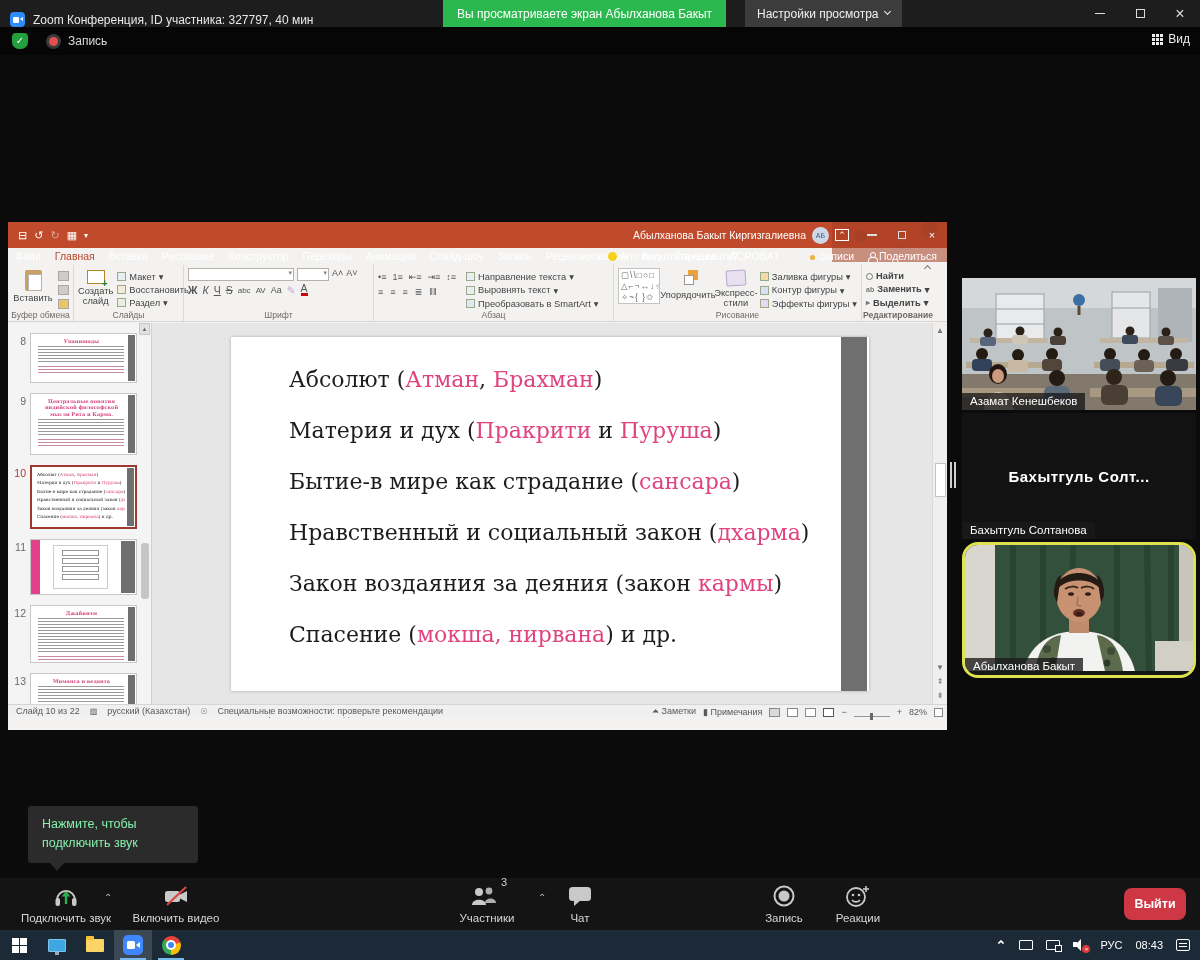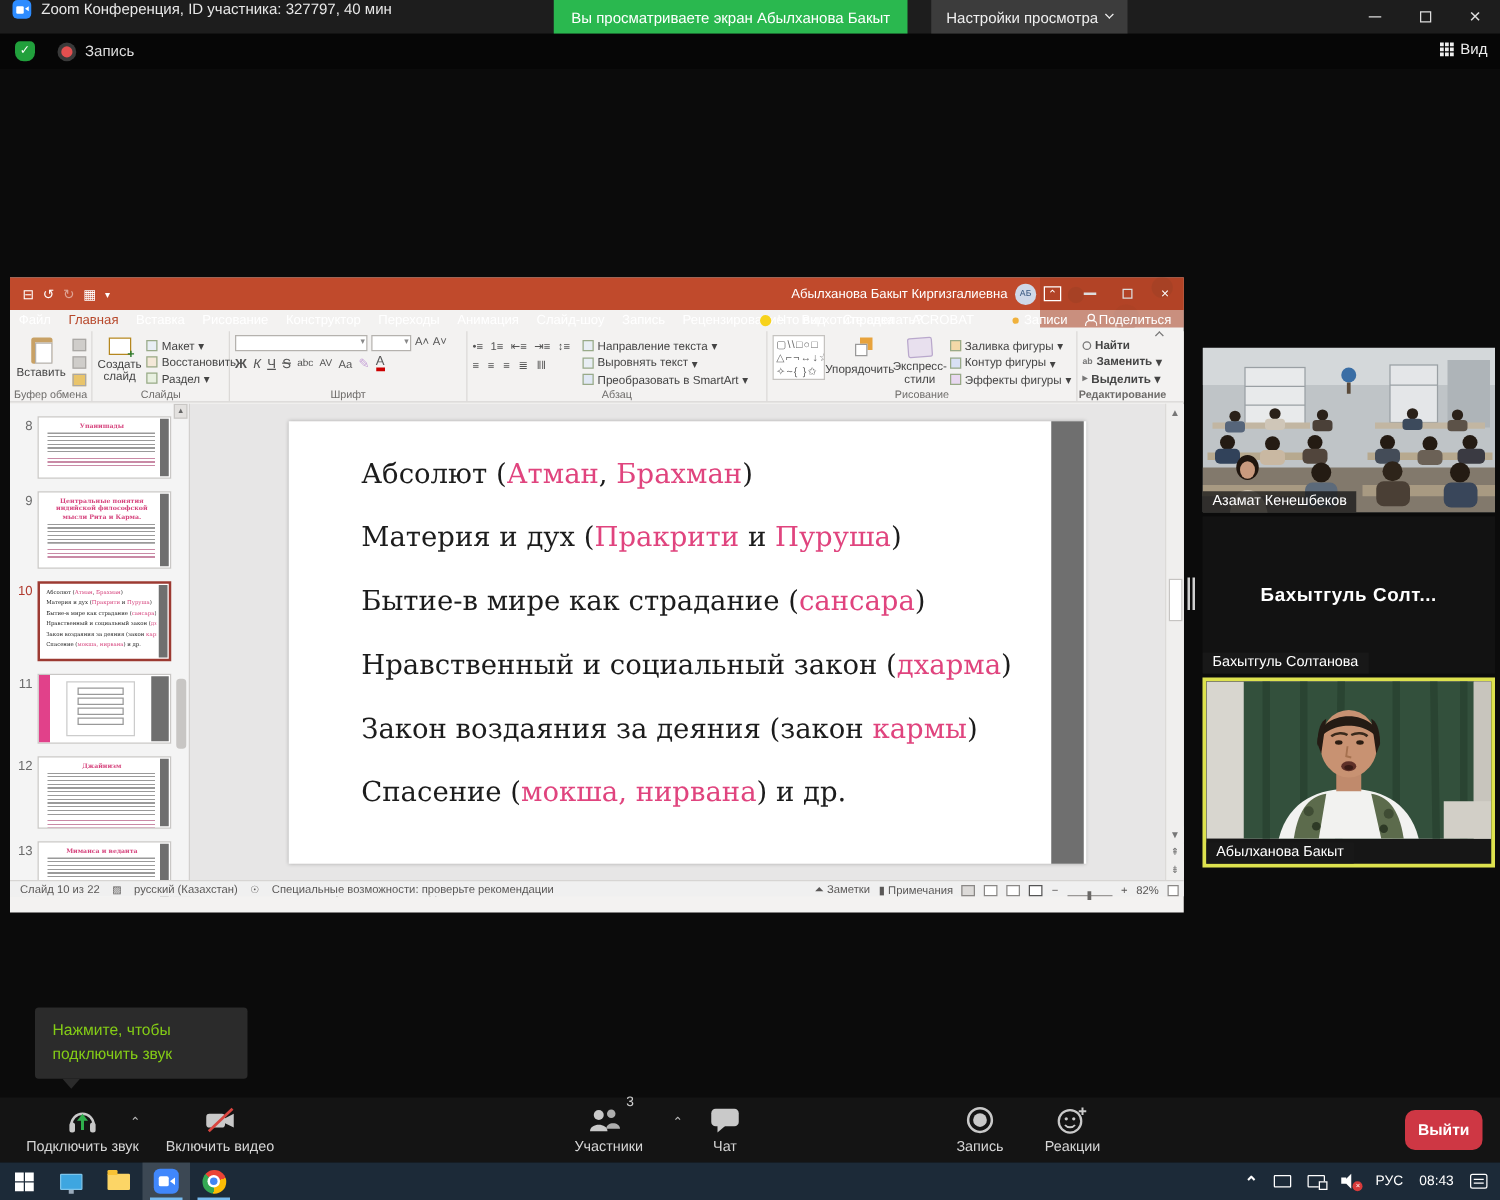--- a/index.html
+++ b/index.html
@@ -2,21 +2,21 @@
 <html><head>
 <meta charset="utf-8">
 <style>
   * { margin:0; padding:0; box-sizing:border-box; }
   html,body { width:1200px; height:960px; overflow:hidden; background:#000; }
   body { font-family:"Liberation Sans", sans-serif; }
   .screen { position:absolute; inset:0; width:1200px; height:960px; background:#0b0b0b; overflow:hidden; }
   .abs { position:absolute; }
 
   
-  .ztitle { left:0; top:0; width:1200px; height:27px; background:#1d1d1d; display:flex; align-items:flex-start; color:#e8e8e8; font-size:12px; }
+  .ztitle { left:0; top:0; width:1200px; height:27px; background:#1d1d1d; display:flex; align-items:flex-end; color:#e8e8e8; font-size:12px; }
   .zlogo { width:15px; height:15px; background:#2d8cff; border-radius:4px; margin:0 8px 0 10px; position:relative; }
   .zlogo:before { content:""; position:absolute; left:3px; top:4.5px; width:6px; height:6px; background:#fff; border-radius:1px; }
   .zlogo:after { content:""; position:absolute; left:9.5px; top:5px; border-top:2.5px solid transparent; border-bottom:2.5px solid transparent; border-right:3.5px solid #fff; }
   .banner { position:absolute; left:443px; top:0; height:27px; background:#2ab84f; color:#fff; font-size:12px; display:flex; align-items:center; padding:0 14px; }
   .viewset { position:absolute; left:745px; top:0; height:27px; background:#3c3c3c; color:#f0f0f0; font-size:12px; display:flex; align-items:center; padding:0 12px; }
   .winctl { position:absolute; top:0; height:27px; width:40px; display:flex; align-items:center; justify-content:center; color:#ddd; }
   .minbar { width:10px; height:1.5px; background:#ddd; }
   .restbox { width:9px; height:9px; border:1.3px solid #ddd; }
   .chv { display:inline-block; width:5px; height:5px; border-right:1.5px solid currentColor; border-bottom:1.5px solid currentColor; transform:rotate(45deg); margin-left:6px; position:relative; top:-2px; }
   .chv-up { transform:rotate(-135deg); top:1px; }
@@ -119,21 +119,21 @@
 
   
   .pt { left:962px; width:234px; background:#161616; overflow:hidden; }
   .plabel { position:absolute; left:0; bottom:0; background:rgba(25,25,25,.78); color:#fff; font-size:11.5px; padding:2px 8px 3px; white-space:nowrap; }
   .p2text { position:absolute; inset:0; display:flex; align-items:center; justify-content:center; color:#fff; font-size:15px; font-weight:bold; letter-spacing:.5px; }
   .active-tile { border:3px solid #dde24e; }
   .divider-handle { left:950px; top:462px; width:7px; height:26px; display:flex; gap:2px; }
   .divider-handle i { width:2px; height:100%; background:#cfcfcf; }
 
   
-  .tooltip { left:28px; top:806px; width:170px; background:#2b2b2b; color:#84cc16; font-size:12.5px; line-height:1.55; padding:9px 14px; border-radius:3px; }
+  .tooltip { left:28px; top:806px; width:170px; background:#2b2b2b; color:#86efac; font-size:12.5px; line-height:1.55; padding:9px 14px; border-radius:3px; }
   .tooltip:after { content:""; position:absolute; left:22px; bottom:-8px; border-left:7px solid transparent; border-right:7px solid transparent; border-top:8px solid #2b2b2b; }
 
   
   .ztoolbar { left:0; top:878px; width:1200px; height:52px; background:#141414; color:#d6d6d6; font-size:11.5px; }
   .tbitem { position:absolute; top:5px; display:flex; flex-direction:column; align-items:center; gap:3px; }
   .tbitem .lbl { white-space:nowrap; }
   .green-lbl { color:#3cb454; }
   .count { font-size:11px; color:#cfcfcf; position:relative; top:-7px; left:2px; }
   .tb-chv { position:absolute; color:#bbb; top:14px; font-size:10px; }
   .leave-btn { position:absolute; right:14px; top:10px; width:62px; height:32px; background:#ce3744; color:#fff; font-size:12.5px; font-weight:bold; border:none; border-radius:8px; }
@@ -554,21 +554,21 @@
       <rect x="193" y="108" width="27" height="20" rx="6" fill="#39465a"></rect>
     </svg>
     <div class="plabel">Азамат Кенешбеков</div>
   </div>
 
   <div class="abs pt" style="top:413px; height:126px; background:#121212;">
     <div class="p2text">Бахытгуль Солт...</div>
     <div class="plabel">Бахытгуль Солтанова</div>
   </div>
 
-  <div class="abs pt active-tile" style="top:542px; height:152px;">
+  <div class="abs pt active-tile" style="top:542px; height:136px;border-radius:16px;">
     <svg width="228" height="126" viewBox="0 0 228 126">
       <rect width="228" height="126" fill="#d8d6cf"></rect>
       <rect x="30" y="0" width="184" height="126" fill="#33503c"></rect>
       <g stroke="#2a4432" stroke-width="6">
         <line x1="48" y1="0" x2="48" y2="126"></line>
           <line x1="78" y1="0" x2="78" y2="126"></line>
         <line x1="108" y1="0" x2="106" y2="126"></line>
           <line x1="152" y1="0" x2="152" y2="126"></line>
         <line x1="182" y1="0" x2="184" y2="126"></line>
           <line x1="206" y1="0" x2="206" y2="126"></line>

